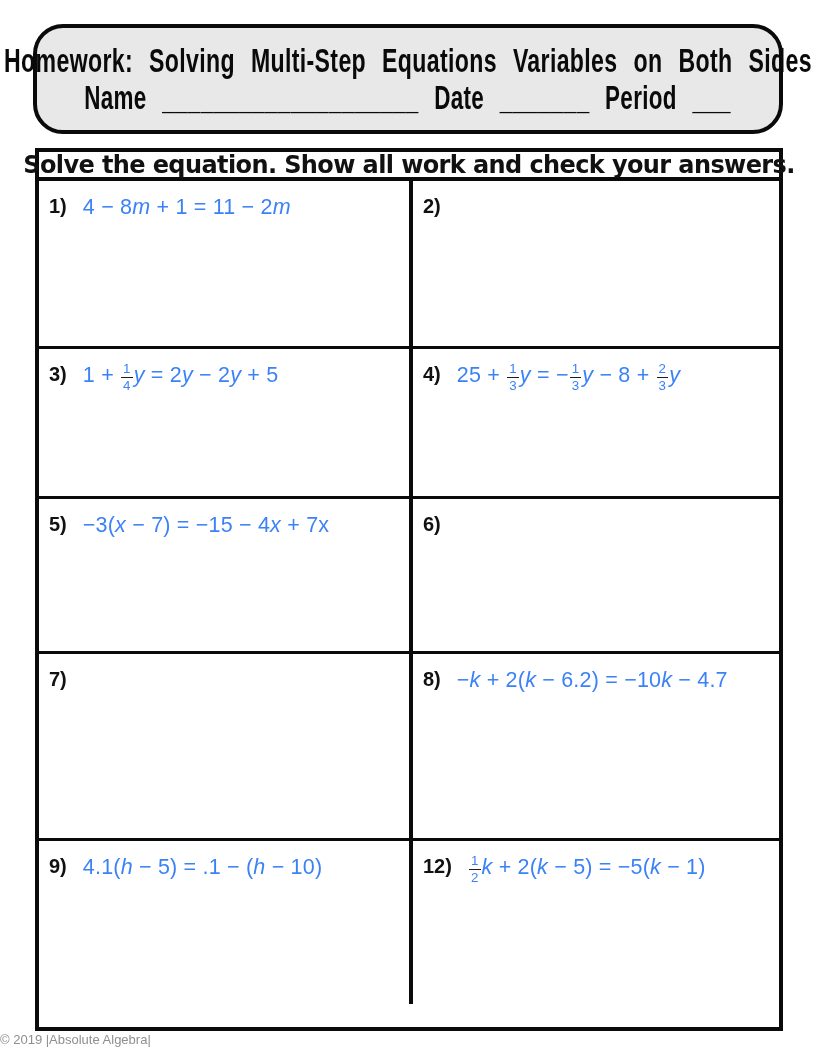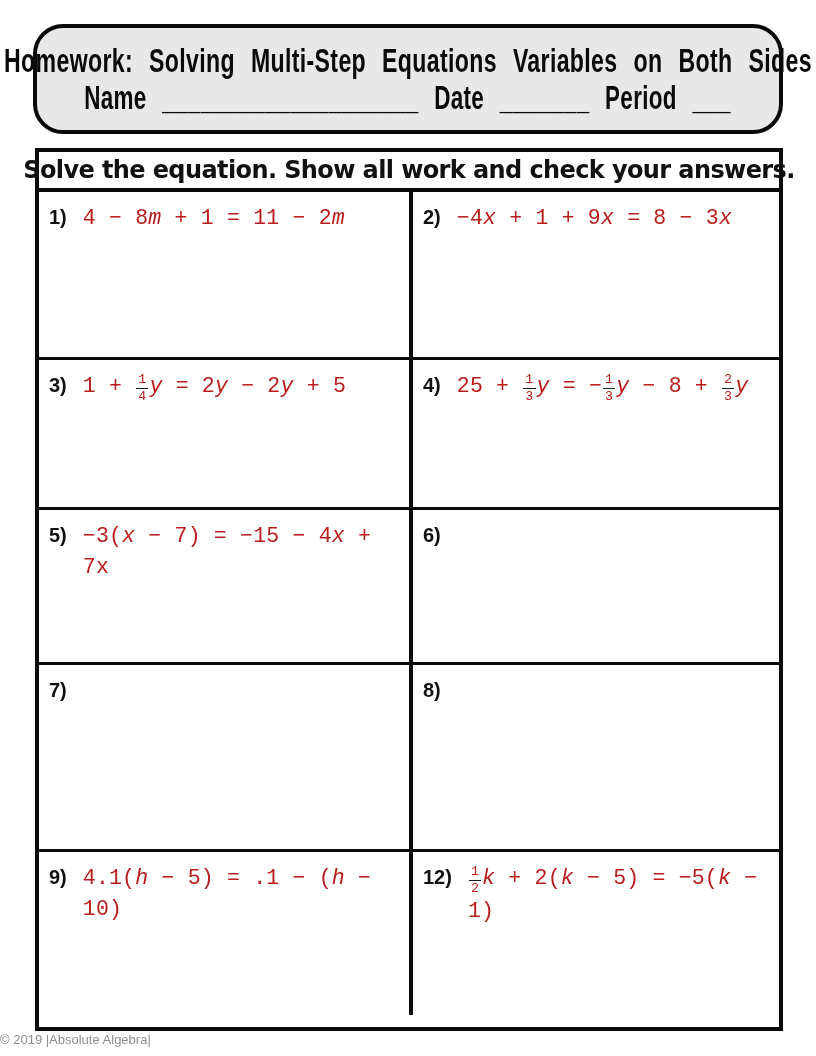--- a/index.html
+++ b/index.html
@@ -43,21 +43,21 @@
 
   
   .sheet-table {
     position: absolute;
     left: 35px; top: 148px;
     width: 748px; height: 883px;
     border: 4px solid #0a0a0a;
     background: #fff;
   }
   .instruction-row {
-    height: 40px;
+    height: 29px;
     border-bottom: 4px solid #0a0a0a;
     display: flex;
     align-items: center;
     justify-content: center;
     font-family: "DejaVu Sans", sans-serif;
     font-weight: bold;
     font-size: 24px;
     letter-spacing: -0.6px;
     color: #111;
     white-space: nowrap;
@@ -78,23 +78,23 @@
   .plabel {
     font-family: "Liberation Sans", sans-serif;
     font-weight: bold;
     font-size: 20px;
     color: #111;
     margin-right: 16px;
     line-height: 1.45;
     flex: none;
   }
   .equation {
-    font-family: Liberation Mono, monospace;
+    font-family: Liberation Sans, sans-serif;
     font-size: 21.5px;
-    color: #b91c1c;
+    color: #3b82f6;
     line-height: 1.45;
     letter-spacing: 0.2px;
   }
   .equation i { font-style: italic; }
   .frac {
     display: inline-block;
     vertical-align: -0.35em;
     text-align: center;
     line-height: 1;
     margin: 0 1px;
@@ -138,21 +138,20 @@
     <div class="instruction-row">
       <span>Solve the equation. Show all work and check your answers.</span>
     </div>
     <div class="problems-grid">
       <div class="cell row-first">
         <span class="plabel">1)</span>
         <span class="equation">4 − 8<i>m</i> + 1 = 11 − 2<i>m</i></span>
       </div>
       <div class="cell row-first col-right">
         <span class="plabel">2)</span>
-        <span class="equation">−4<i>x</i> + 1 + 9<i>x</i> = 8 − 3<i>x</i></span>
       </div>
       <div class="cell">
         <span class="plabel">3)</span>
         <span class="equation">1 + <span class="frac"><span class="fnum">1</span><span class="fden">4</span></span><i>y</i>  = 2<i>y</i> − 2<i>y</i> + 5</span>
       </div>
       <div class="cell col-right">
         <span class="plabel">4)</span>
         <span class="equation">25 + <span class="frac"><span class="fnum">1</span><span class="fden">3</span></span><i>y</i> = −<span class="frac"><span class="fnum">1</span><span class="fden">3</span></span><i>y</i>  − 8  + <span class="frac"><span class="fnum">2</span><span class="fden">3</span></span><i>y</i></span>
       </div>
       <div class="cell">
@@ -160,20 +159,21 @@
         <span class="equation">−3(<i>x</i> − 7) = −15 − 4<i>x</i> + 7x</span>
       </div>
       <div class="cell col-right">
         <span class="plabel">6)</span>
       </div>
       <div class="cell">
         <span class="plabel">7)</span>
       </div>
       <div class="cell col-right">
         <span class="plabel">8)</span>
+        <span class="equation">−<i>k</i> + 2(<i>k</i> − 6.2) = −10<i>k</i> − 4.7</span>
       </div>
       <div class="cell">
         <span class="plabel">9)</span>
         <span class="equation">4.1(<i>h</i> − 5) = .1 − (<i>h</i> − 10)</span>
       </div>
       <div class="cell col-right">
         <span class="plabel">12)</span>
         <span class="equation"><span class="frac"><span class="fnum">1</span><span class="fden">2</span></span><i>k</i> + 2(<i>k</i> − 5) = −5(<i>k</i> − 1)</span>
       </div>
     </div>

